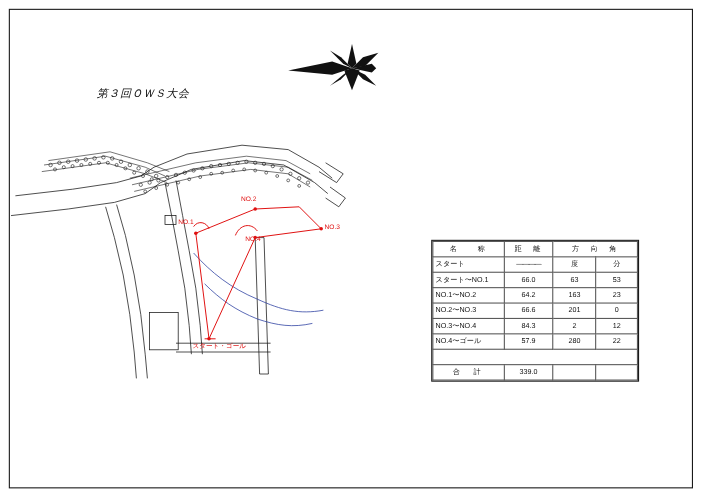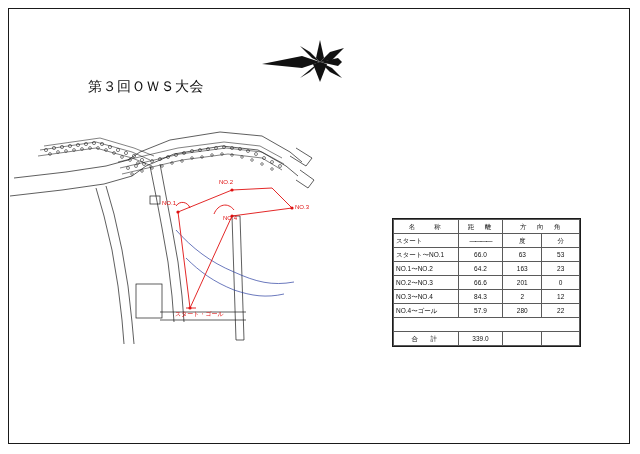--- a/index.html
+++ b/index.html
@@ -23,24 +23,25 @@
     top: 8px;
     width: 622px;
     height: 436px;
     border: 1px solid #1a1a1a;
     box-sizing: border-box;
   }
   #title {
     position: absolute;
     left: 88px;
     top: 78px;
-    font-size: 14px;
+    font-size: 10px;
     color: #111111;
     letter-spacing: 0.5px;
     white-space: nowrap;
+    font-style: italic;
   }
   #map-svg {
     position: absolute;
     left: 0;
     top: 0;
     width: 640px;
     height: 454px;
   }
   .lbl {
     position: absolute;

